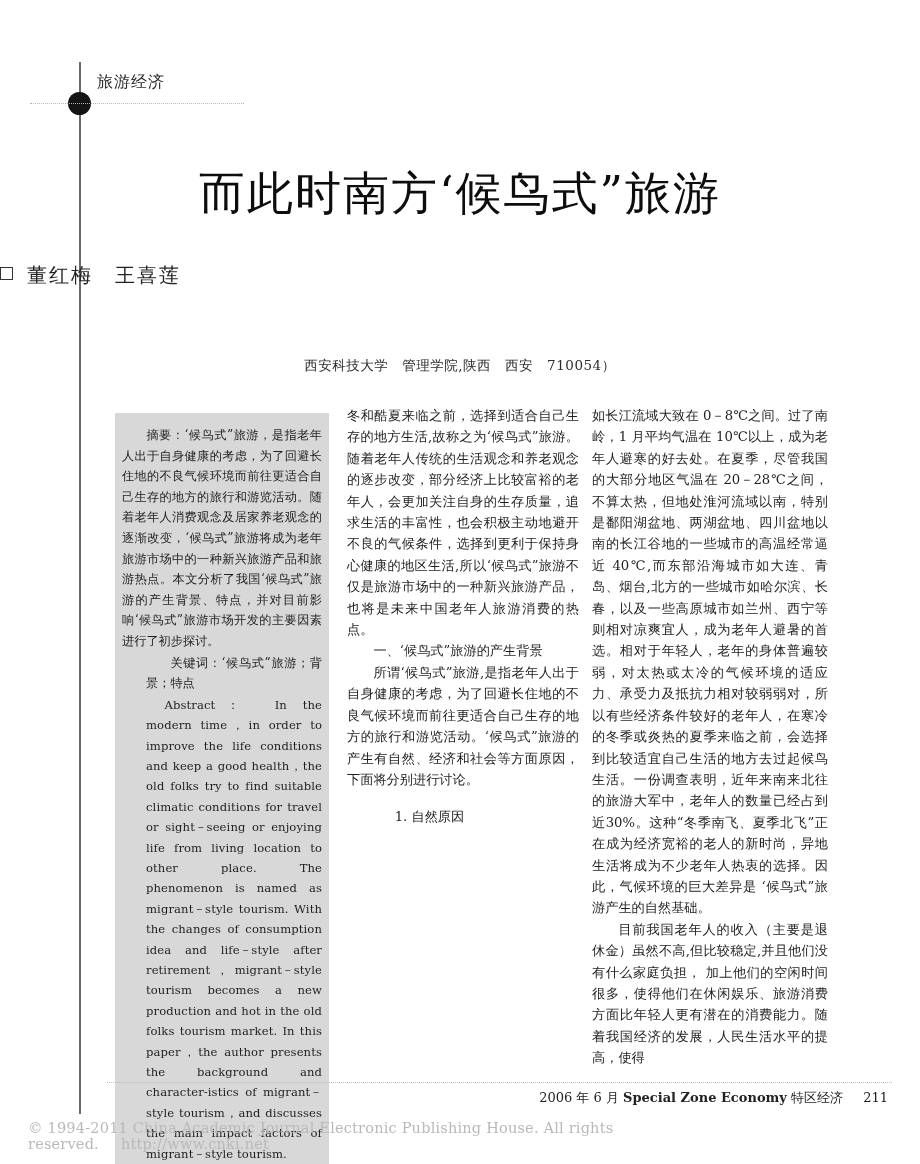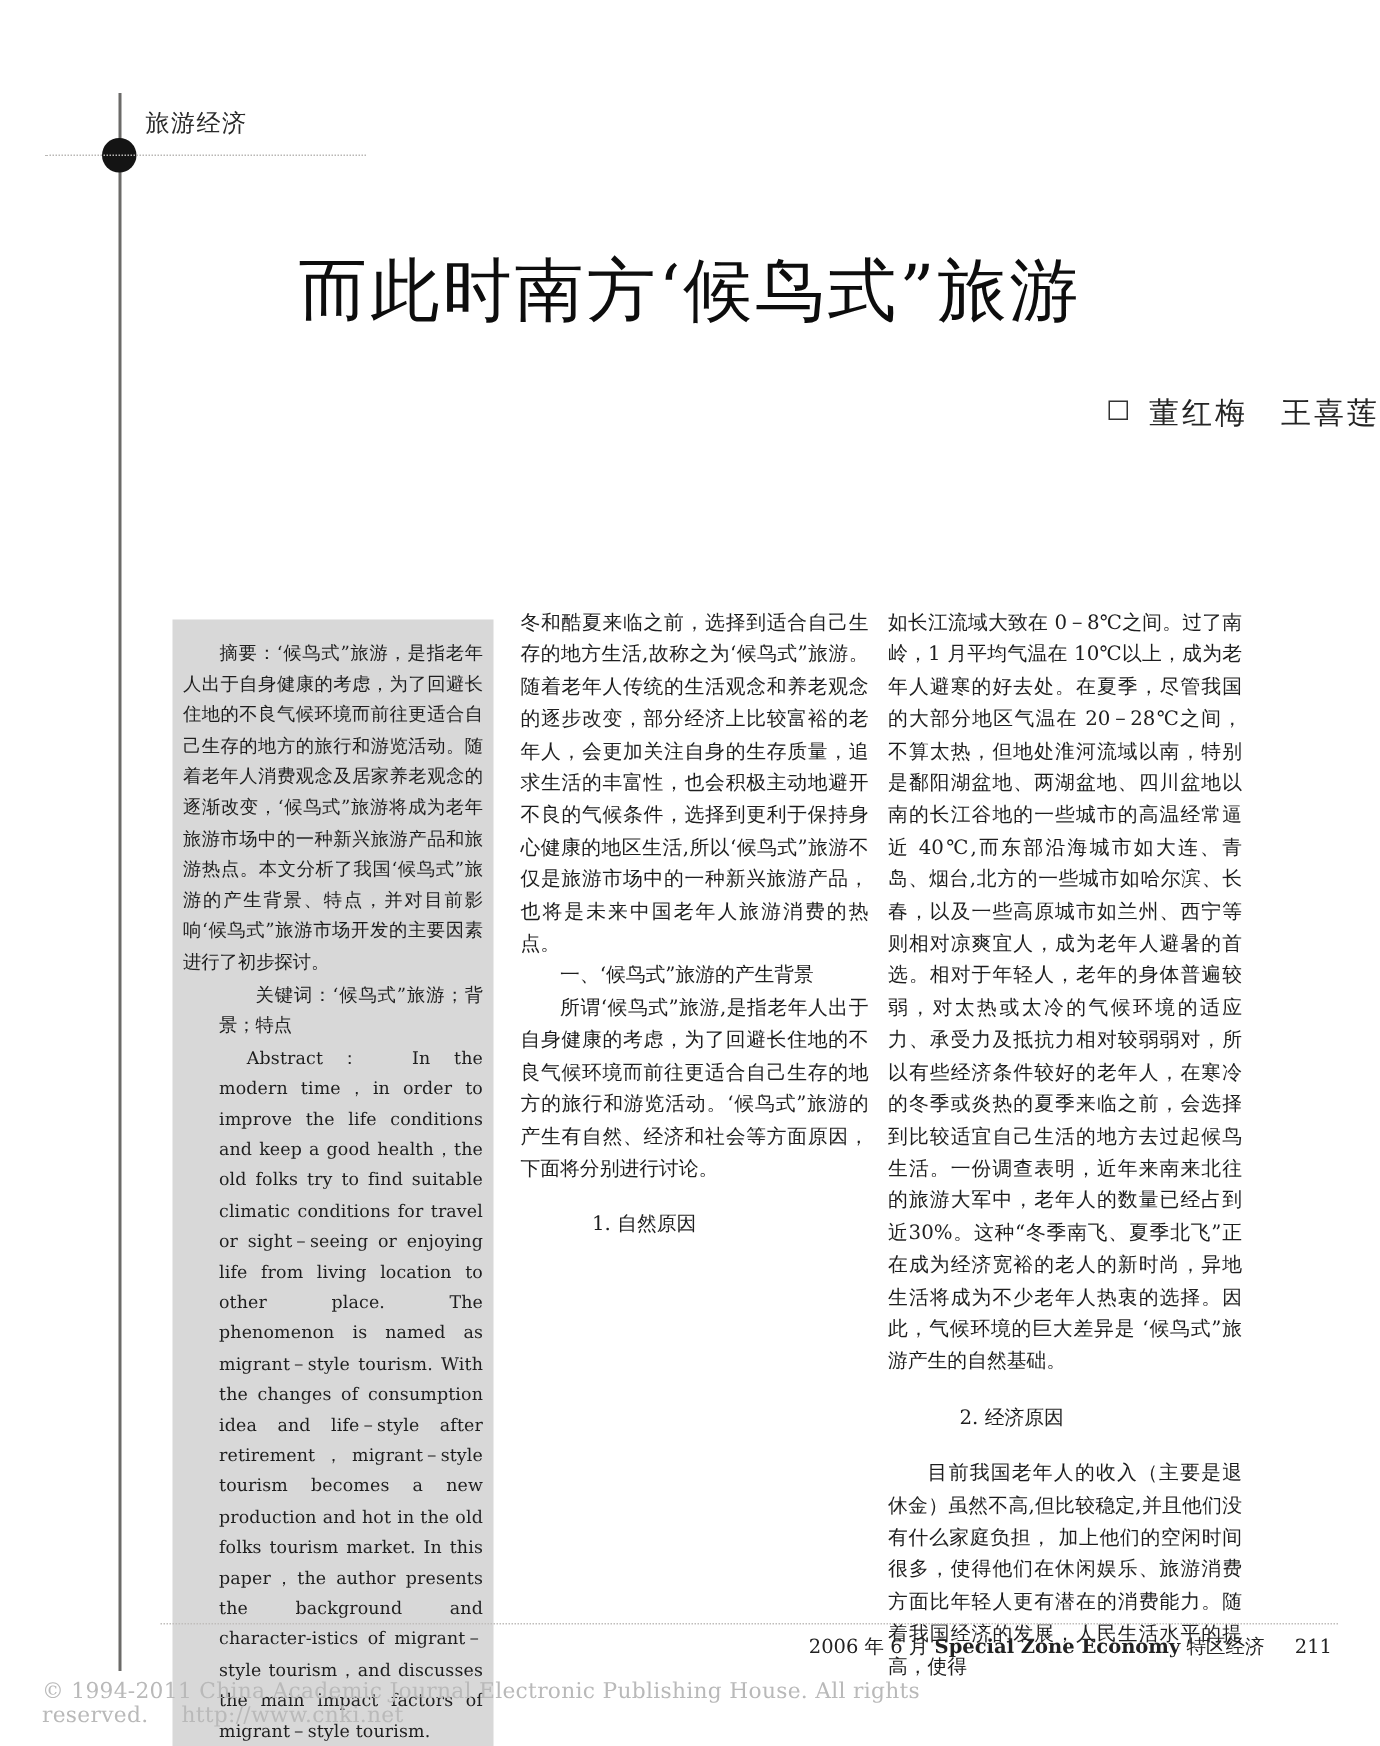--- a/index.html
+++ b/index.html
@@ -72,21 +72,21 @@
     line-height: 1.1;
     letter-spacing: 2px;
     color: #0d0d0d;
     font-family: "DejaVu Serif", "Liberation Serif", serif;
   }
   .authors {
     position: absolute;
     left: 0;
     top: 262px;
     width: 920px;
-    text-align: right;
+    text-align: left;
     font-size: 20px;
     letter-spacing: 2px;
     color: #242424;
   }
   .authors .sq {
     display: inline-block;
     width: 11px;
     height: 11px;
     border: 1.3px solid #333;
     margin-right: 14px;
@@ -200,41 +200,41 @@
 
   <div class="running-head">旅游经济</div>
   <div class="head-rule"></div>
 
   <div class="title">而此时南方‘候鸟式”旅游</div>
 
   <div class="authors">
     <span class="sq"></span><span>董红梅　王喜莲</span>
   </div>
 
+  <div class="affil">西安科技大学　管理学院,陕西　西安　710054）</div>
 
   <div class="col col-left">
     <div class="abstract-box">
       <p>摘要：‘候鸟式”旅游，是指老年人出于自身健康的考虑，为了回避长住地的不良气候环境而前往更适合自己生存的地方的旅行和游览活动。随着老年人消费观念及居家养老观念的逐渐改变，‘候鸟式”旅游将成为老年旅游市场中的一种新兴旅游产品和旅游热点。本文分析了我国‘候鸟式”旅游的产生背景、特点，并对目前影响‘候鸟式”旅游市场开发的主要因素进行了初步探讨。</p>
       <p>关键词：‘候鸟式”旅游；背景；特点</p>
       <p class="en">Abstract：　In the modern time，in order to improve the life conditions and keep a good health，the old folks try to find suitable climatic conditions for travel or sight－seeing or enjoying life from living location to other place. The phenomenon is named as migrant－style tourism. With the changes of consumption idea and life－style after retirement，migrant－style tourism becomes a new production and hot in the old folks tourism market. In this paper，the author presents the background and character-istics of migrant－style tourism，and discusses the main impact factors of migrant－style tourism.</p>
       <p class="en">Keywords：　migrant－style tourism type；background ；characteristics</p>
     </div>
 
   </div>
 
   <div class="col col-mid">
       <p class="cont">冬和酷夏来临之前，选择到适合自己生存的地方生活,故称之为‘候鸟式”旅游。随着老年人传统的生活观念和养老观念的逐步改变，部分经济上比较富裕的老年人，会更加关注自身的生存质量，追求生活的丰富性，也会积极主动地避开不良的气候条件，选择到更利于保持身心健康的地区生活,所以‘候鸟式”旅游不仅是旅游市场中的一种新兴旅游产品，也将是未来中国老年人旅游消费的热点。</p>
       <p class="head1">一、‘候鸟式”旅游的产生背景</p>
       <p class="body">所谓‘候鸟式”旅游,是指老年人出于自身健康的考虑，为了回避长住地的不良气候环境而前往更适合自己生存的地方的旅行和游览活动。‘候鸟式”旅游的产生有自然、经济和社会等方面原因，下面将分别进行讨论。</p>
       <p class="head2">1. 自然原因</p>
     </div>
 
   <div class="col col-right">
       <p class="cont">如长江流域大致在 0－8℃之间。过了南岭，1 月平均气温在 10℃以上，成为老年人避寒的好去处。在夏季，尽管我国的大部分地区气温在 20－28℃之间，不算太热，但地处淮河流域以南，特别是鄱阳湖盆地、两湖盆地、四川盆地以南的长江谷地的一些城市的高温经常逼近 40℃,而东部沿海城市如大连、青岛、烟台,北方的一些城市如哈尔滨、长春，以及一些高原城市如兰州、西宁等则相对凉爽宜人，成为老年人避暑的首选。相对于年轻人，老年的身体普遍较弱，对太热或太冷的气候环境的适应力、承受力及抵抗力相对较弱弱对，所以有些经济条件较好的老年人，在寒冷的冬季或炎热的夏季来临之前，会选择到比较适宜自己生活的地方去过起候鸟生活。一份调查表明，近年来南来北往的旅游大军中，老年人的数量已经占到近30%。这种“冬季南飞、夏季北飞”正在成为经济宽裕的老人的新时尚，异地生活将成为不少老年人热衷的选择。因此，气候环境的巨大差异是 ‘候鸟式”旅游产生的自然基础。</p>
-      <p class="head2">2. 经济原因</p>
       <p class="body">目前我国老年人的收入（主要是退休金）虽然不高,但比较稳定,并且他们没有什么家庭负担， 加上他们的空闲时间很多，使得他们在休闲娱乐、旅游消费方面比年轻人更有潜在的消费能力。随着我国经济的发展，人民生活水平的提高，使得</p>
     </div>
 
   <div class="foot-rule"></div>
   <div class="folio">
     <span>2006 年 6 月</span>
     <b>Special Zone Economy</b>
     <span>特区经济</span>
     <span class="pg">211</span>
   </div>

